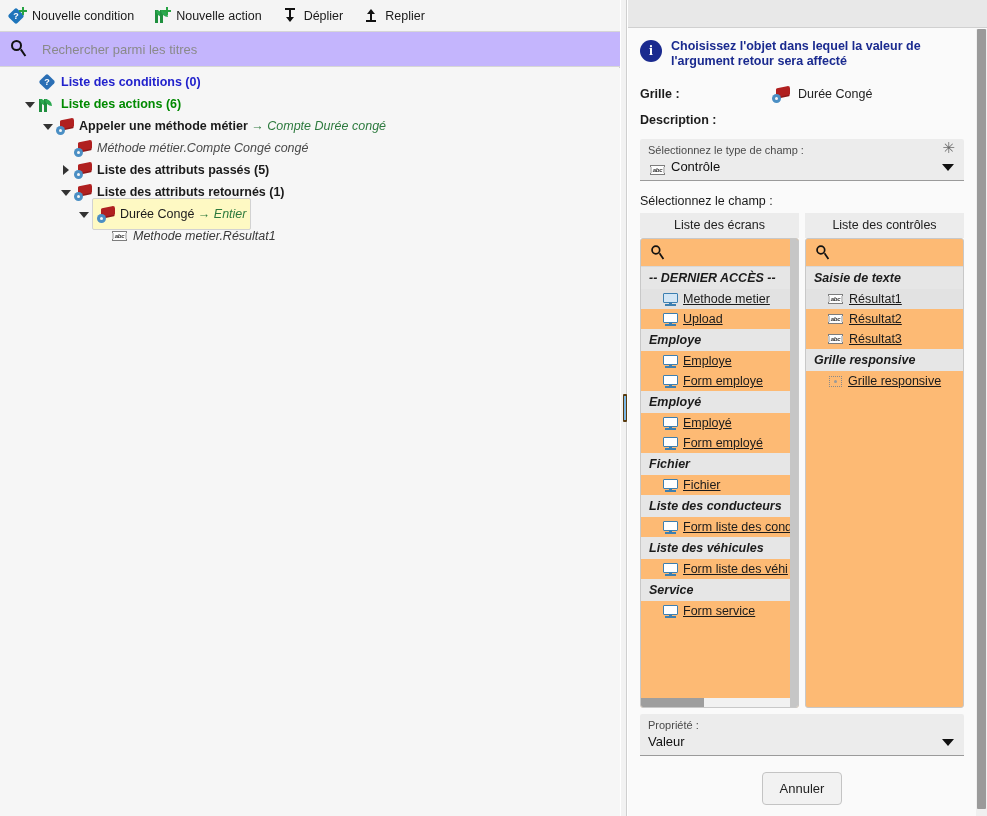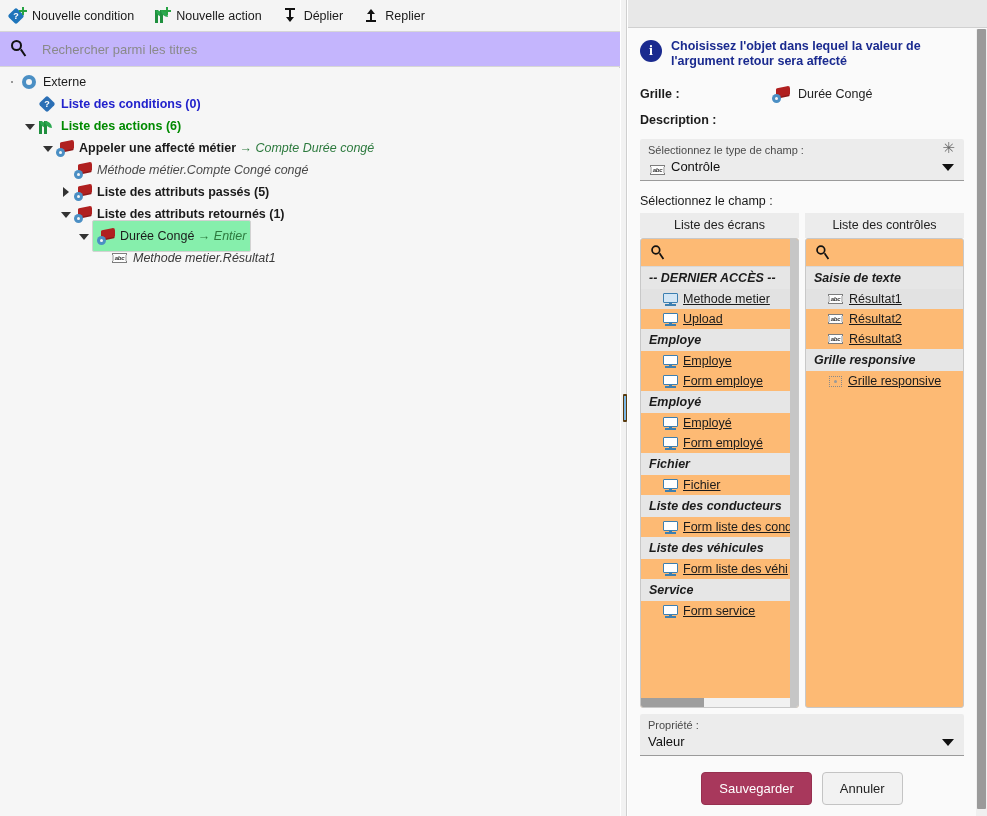--- a/index.html
+++ b/index.html
@@ -134,21 +134,21 @@
     content: ""; position: absolute; left: 5px; top: 6px;
     border-top: 5px solid transparent; border-bottom: 5px solid transparent;
     border-left: 6px solid #333;
   }
   .twist.dot:after {
     content: ""; position: absolute; left: 7px; top: 10px;
     width: 2px; height: 2px; background: #999;
   }
   .nicon { width: 19px; height: 18px; flex: 0 0 19px; position: relative; margin-right: 4px; }
   .nlabel { font-size: 12.5px; }
-  .sel { background: #86efac; border: 1px solid #d2d2d2; border-radius: 2px; padding: 15px 4px; height: 20px; display: inline-flex; align-items: center; }
+  .sel { background: #fef9c3; border: 1px solid #d2d2d2; border-radius: 2px; padding: 15px 4px; height: 20px; display: inline-flex; align-items: center; }
   
   .gear-sm {
     position: absolute; left: 0px; bottom: 0px; width: 9px; height: 9px;
     background: #4b8fc4; border-radius: 50%;
   }
   .gear-sm:after {
     content: ""; position: absolute; left: 3px; top: 3px;
     width: 3px; height: 3px; background: #f6f6f6; border-radius: 50%;
   }
   
@@ -370,30 +370,20 @@
 
     <div id="search-bar">
       <span class="mag">
         <span class="ring"></span>
           <span class="hnd"></span>
       </span>
       <input id="search-input" type="text" placeholder="Rechercher parmi les titres" style="">
     </div>
 
     <div id="tree">
-        <div class="node" style="padding-left: 4px;">
-          <span class="twist dot"></span>
-          <span style="display: inline-flex; align-items: center;">
-            <span class="nicon">
-              <span class="g" style="position:absolute;left:2px;top:2px;width:14px;height:14px;border-radius:50%;background:#4b8fc4"></span>
-              <span style="position:absolute;left:6px;top:6px;width:6px;height:6px;border-radius:50%;background:#f6f6f6"></span>
-            </span>
-            <span class="nlabel" style="color: rgb(27, 27, 27);">Externe</span>
-          </span>
-        </div>
         <div class="node" style="padding-left: 22px;">
           <span class="twist "></span>
           <span style="display: inline-flex; align-items: center;">
             <span class="nicon ic-q">
               <span class="dia2"></span>
               <span class="qt">?</span>
             </span>
             <span class="nlabel" style="color: rgb(34, 34, 204); font-weight: bold;">Liste des conditions (0)</span>
           </span>
         </div>
@@ -407,21 +397,21 @@
             <span class="nlabel" style="color: rgb(0, 138, 0); font-weight: bold;">Liste des actions (6)</span>
           </span>
         </div>
         <div class="node" style="padding-left: 40px;">
           <span class="twist open"></span>
           <span style="display: inline-flex; align-items: center;">
             <span class="nicon">
               <span class="book"></span>
               <span class="gear-sm"></span>
             </span>
-            <span class="nlabel" style="color: rgb(27, 27, 27); font-weight: bold;"><span>Appeler une affecté métier </span><span style="color: rgb(45, 122, 62); font-style: italic; font-weight: normal;">→ Compte Durée congé</span></span>
+            <span class="nlabel" style="color: rgb(27, 27, 27); font-weight: bold;"><span>Appeler une méthode métier </span><span style="color: rgb(45, 122, 62); font-style: italic; font-weight: normal;">→ Compte Durée congé</span></span>
           </span>
         </div>
         <div class="node" style="padding-left: 58px;">
           <span class="twist "></span>
           <span style="display: inline-flex; align-items: center;">
             <span class="nicon">
               <span class="book"></span>
               <span class="gear-sm"></span>
             </span>
             <span class="nlabel" style="color: rgb(74, 74, 74); font-style: italic;">Méthode métier.Compte Congé congé</span>
@@ -659,21 +649,20 @@
         </div>
       </div>
 
       <div class="combo">
         <div class="combo-lbl">Propriété :</div>
         <div class="combo-val">Valeur</div>
         <span class="caret"></span>
       </div>
 
       <div class="btn-row">
-        <button class="btn btn-primary">Sauvegarder</button>
         <button class="btn btn-secondary">Annuler</button>
       </div>
     </div>
 
     <div id="rp-scrollbar">
       <div id="rp-thumb"></div>
     </div>
   </div>
 </div>
 

